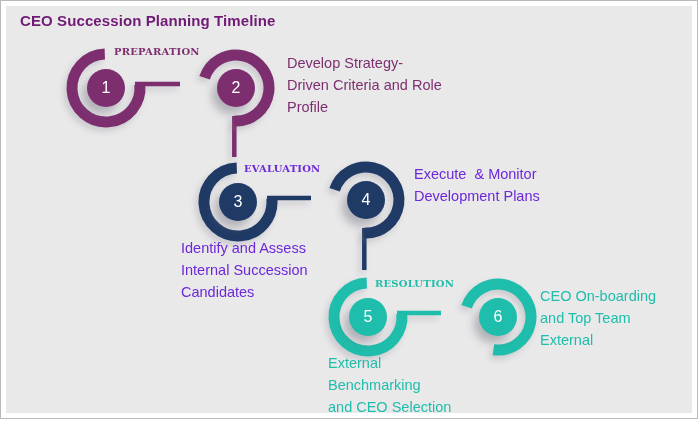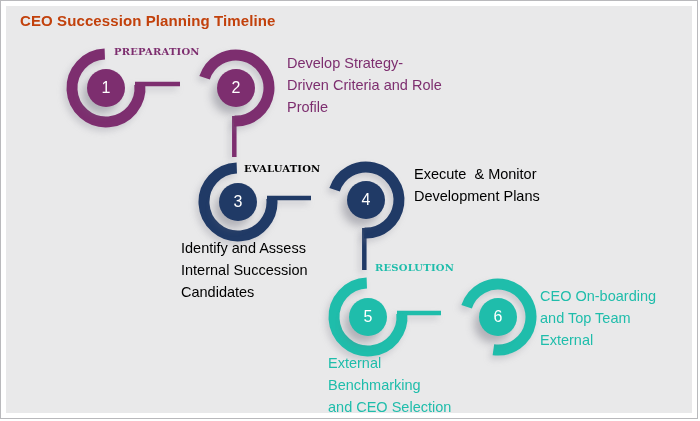--- a/index.html
+++ b/index.html
@@ -12,21 +12,21 @@
     font-family:"Liberation Sans", sans-serif;
     overflow:hidden;
   }
   .canvas{
     position:absolute;
     left:5px;top:5px;right:5px;bottom:5px;
     background:#e9e9ea;
   }
   .page-title{
     position:absolute;left:14px;top:6px;
-    font-size:15px;font-weight:bold;color:#c2410c;
+    font-size:15px;font-weight:bold;color:#701a75;
     letter-spacing:0.1px;
   }
   svg.gfx{position:absolute;left:0;top:0;}
   svg.gfx path, svg.gfx line{
     filter:drop-shadow(-3px 4px 3px rgba(125,125,140,0.28));
   }
   .node{
     position:absolute;width:38px;height:38px;border-radius:50%;
     display:flex;align-items:center;justify-content:center;
     color:#ffffff;font-size:16px;
@@ -42,21 +42,21 @@
     transform:translateY(-50%);
     letter-spacing:0.2px;
     white-space:nowrap;
   }
   .desc{
     position:absolute;
     font-size:14.5px;line-height:22px;
     white-space:pre-wrap;
   }
   .purple-text{color:#7d2e6f;}
-  .navy-text{color:#000000;}
+  .navy-text{color:#6d28d9;}
   .teal-text{color:#1fbdab;}
 </style>
 </head>
 <body>
 
 <div class="frame">
   <div class="canvas">
 
     <div class="page-title">CEO Succession Planning Timeline</div>
 
@@ -87,21 +87,21 @@
         <path d="M -1.2 -34 A 34 34 0 1 0 33.8 -3.6" fill="none" stroke="#1fbdab" stroke-width="11"></path>
       </g>
 
       <g transform="translate(492,311)">
         <path d="M -31.4 -10.2 A 33 33 0 1 1 -4.6 32.7" fill="none" stroke="#1fbdab" stroke-width="11"></path>
       </g>
     </svg>
 
     <div class="phase-label purple-text" style="left:108px;top:45px;">PREPARATION</div>
     <div class="phase-label navy-text" style="left:238px;top:162px;">EVALUATION</div>
-    <div class="phase-label teal-text" style="left:369px;top:261px;">RESOLUTION</div>
+    <div class="phase-label teal-text" style="left:369px;top:277px;">RESOLUTION</div>
 
     <div class="node purple" style="left:81px;top:63px;">
       <span>1</span>
     </div>
     <div class="node purple" style="left:211px;top:63px;">
       <span>2</span>
     </div>
     <div class="node navy" style="left:213px;top:177px;">
       <span>3</span>
     </div>

